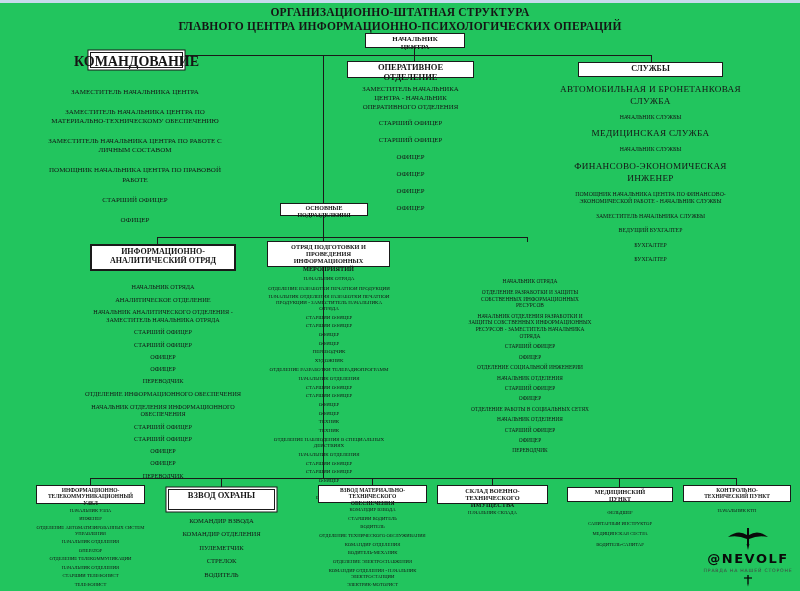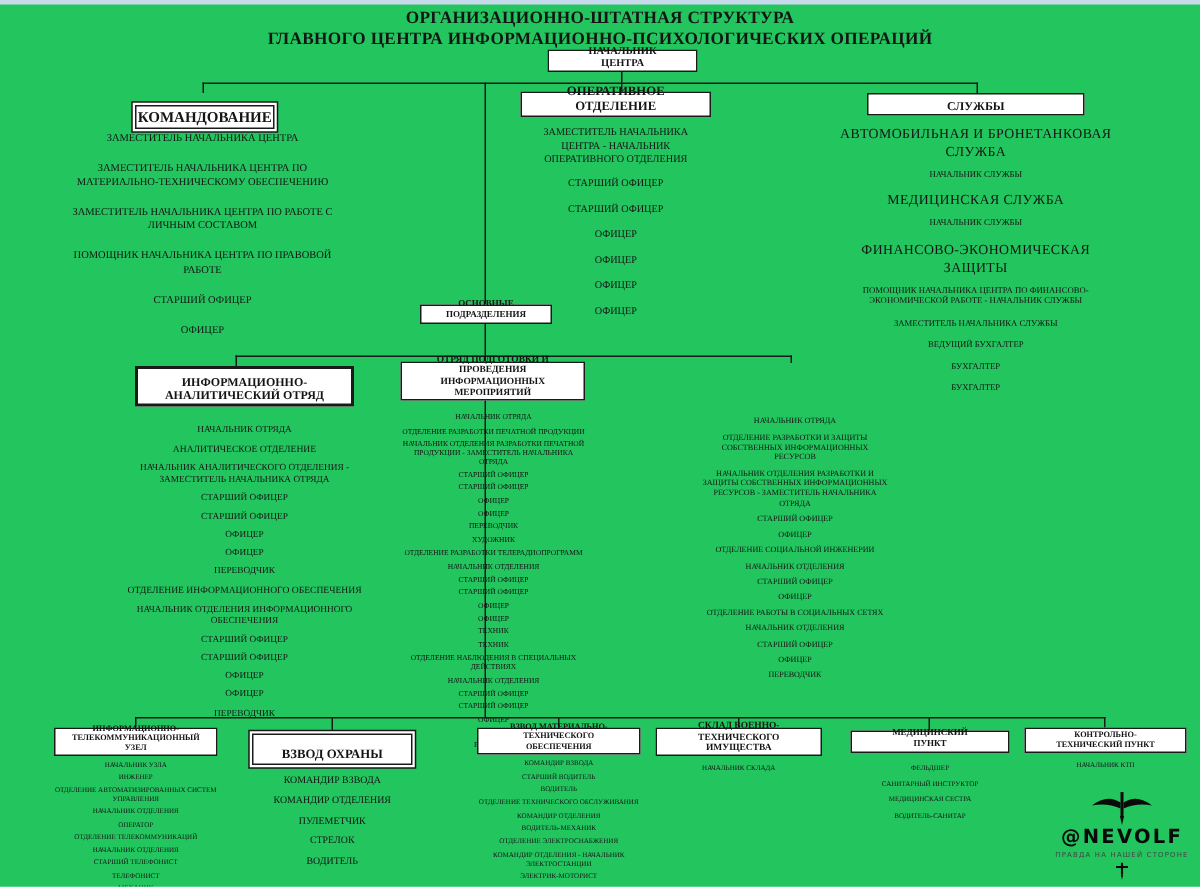--- a/index.html
+++ b/index.html
@@ -1,20 +1,20 @@
 <!DOCTYPE html>
 <html><head>
 <meta charset="utf-8">
 <style>
   html,body{margin:0;padding:0}
   .stage{position:relative;width:800px;height:591px;background:#22c55e;font-family:"Liberation Serif",serif;color:#151515;overflow:hidden}
   .topstrip{position:absolute;top:0;left:0;width:800px;height:3px;background:#c7dbed}
   .title{position:absolute;top:5px;left:0;width:100%;text-align:center;font-weight:bold;font-size:11.5px;line-height:1.25;letter-spacing:.2px}
   .line{position:absolute;background:#1a1a1a;z-index:1}
-  .box{position:absolute;z-index:3;background:#fff;border:1px solid #1a1a1a;display:flex;align-items:flex-end;justify-content:center;text-align:center;font-weight:bold;box-sizing:border-box;line-height:1.15;padding:1px 16px}
+  .box{position:absolute;z-index:3;background:#fff;border:1px solid #1a1a1a;display:flex;align-items:flex-start;justify-content:center;text-align:center;font-weight:bold;box-sizing:border-box;line-height:1.15;padding:1px 16px}
   .b2{border-width:2px}
   .dbl{box-shadow:0 0 0 1.5px #fff,0 0 0 2.5px #1a1a1a}
   .col{position:absolute;z-index:2;text-align:center}
   .entry{line-height:1.2}
   .e-h1,.e-h2{font-weight:normal}
   #col-command .entry{font-size:7px;margin-bottom:11px;line-height:1.3}
   #col-operations .entry{font-size:6.8px;margin-bottom:8px;line-height:1.3}
   #col-services .e-h1{font-size:9.2px;margin:5px 0 6px;line-height:1.3;letter-spacing:.3px}
   #col-services .e-r{font-size:5.8px;margin-bottom:7px;line-height:1.3}
   #col-analytical .entry{font-size:6.2px;margin-bottom:4.5px;line-height:1.25}
@@ -57,21 +57,21 @@
   <div class="line" style="left:90px;top:478px;width:1px;height:8px"></div>
   <div class="line" style="left:221px;top:478px;width:1px;height:12px"></div>
   <div class="line" style="left:372px;top:478px;width:1px;height:8px"></div>
   <div class="line" style="left:492px;top:478px;width:1px;height:8px"></div>
   <div class="line" style="left:619px;top:478px;width:1px;height:10px"></div>
   <div class="line" style="left:736px;top:478px;width:1px;height:8px"></div>
 
   <div class="box" style="left:365px;top:33px;width:100px;height:15px;font-size:7px">
       <span>НАЧАЛЬНИК ЦЕНТРА</span>
     </div>
-  <div class="box dbl" style="left:90px;top:70px;width:93px;height:16px;font-size:10px">
+  <div class="box dbl" style="left:90px;top:52px;width:93px;height:16px;font-size:14px">
       <span>КОМАНДОВАНИЕ</span>
     </div>
   <div class="box" style="left:347px;top:61px;width:127px;height:17px;font-size:8.5px">
       <span>ОПЕРАТИВНОЕ ОТДЕЛЕНИЕ</span>
     </div>
   <div class="box" style="left:578px;top:62px;width:145px;height:15px;font-size:8px">
       <span>СЛУЖБЫ</span>
     </div>
   <div class="box" style="left:280px;top:203px;width:88px;height:13px;font-size:6px">
       <span>ОСНОВНЫЕ ПОДРАЗДЕЛЕНИЯ</span>
@@ -121,21 +121,21 @@
       <div class="entry e-r">ОФИЦЕР</div>
       <div class="entry e-r">ОФИЦЕР</div>
       <div class="entry e-r">ОФИЦЕР</div>
     </div>
   <div class="col" id="col-services" style="left:558px;top:79px;width:185px">
 
   <div class="entry e-h1">АВТОМОБИЛЬНАЯ И БРОНЕТАНКОВАЯ СЛУЖБА</div>
       <div class="entry e-r">НАЧАЛЬНИК СЛУЖБЫ</div>
       <div class="entry e-h1">МЕДИЦИНСКАЯ СЛУЖБА</div>
       <div class="entry e-r">НАЧАЛЬНИК СЛУЖБЫ</div>
-      <div class="entry e-h1">ФИНАНСОВО-ЭКОНОМИЧЕСКАЯ ЗАЩИТЫ</div>
+      <div class="entry e-h1">ФИНАНСОВО-ЭКОНОМИЧЕСКАЯ ИНЖЕНЕР</div>
       <div class="entry e-r">ПОМОЩНИК НАЧАЛЬНИКА ЦЕНТРА ПО ФИНАНСОВО-ЭКОНОМИЧЕСКОЙ РАБОТЕ - НАЧАЛЬНИК СЛУЖБЫ</div>
       <div class="entry e-r">ЗАМЕСТИТЕЛЬ НАЧАЛЬНИКА СЛУЖБЫ</div>
       <div class="entry e-r">ВЕДУЩИЙ БУХГАЛТЕР</div>
       <div class="entry e-r">БУХГАЛТЕР</div>
       <div class="entry e-r">БУХГАЛТЕР</div>
     </div>
   <div class="col" id="col-analytical" style="left:77px;top:283px;width:172px">
 
   <div class="entry e-r">НАЧАЛЬНИК ОТРЯДА</div>
       <div class="entry e-h2">АНАЛИТИЧЕСКОЕ ОТДЕЛЕНИЕ</div>

